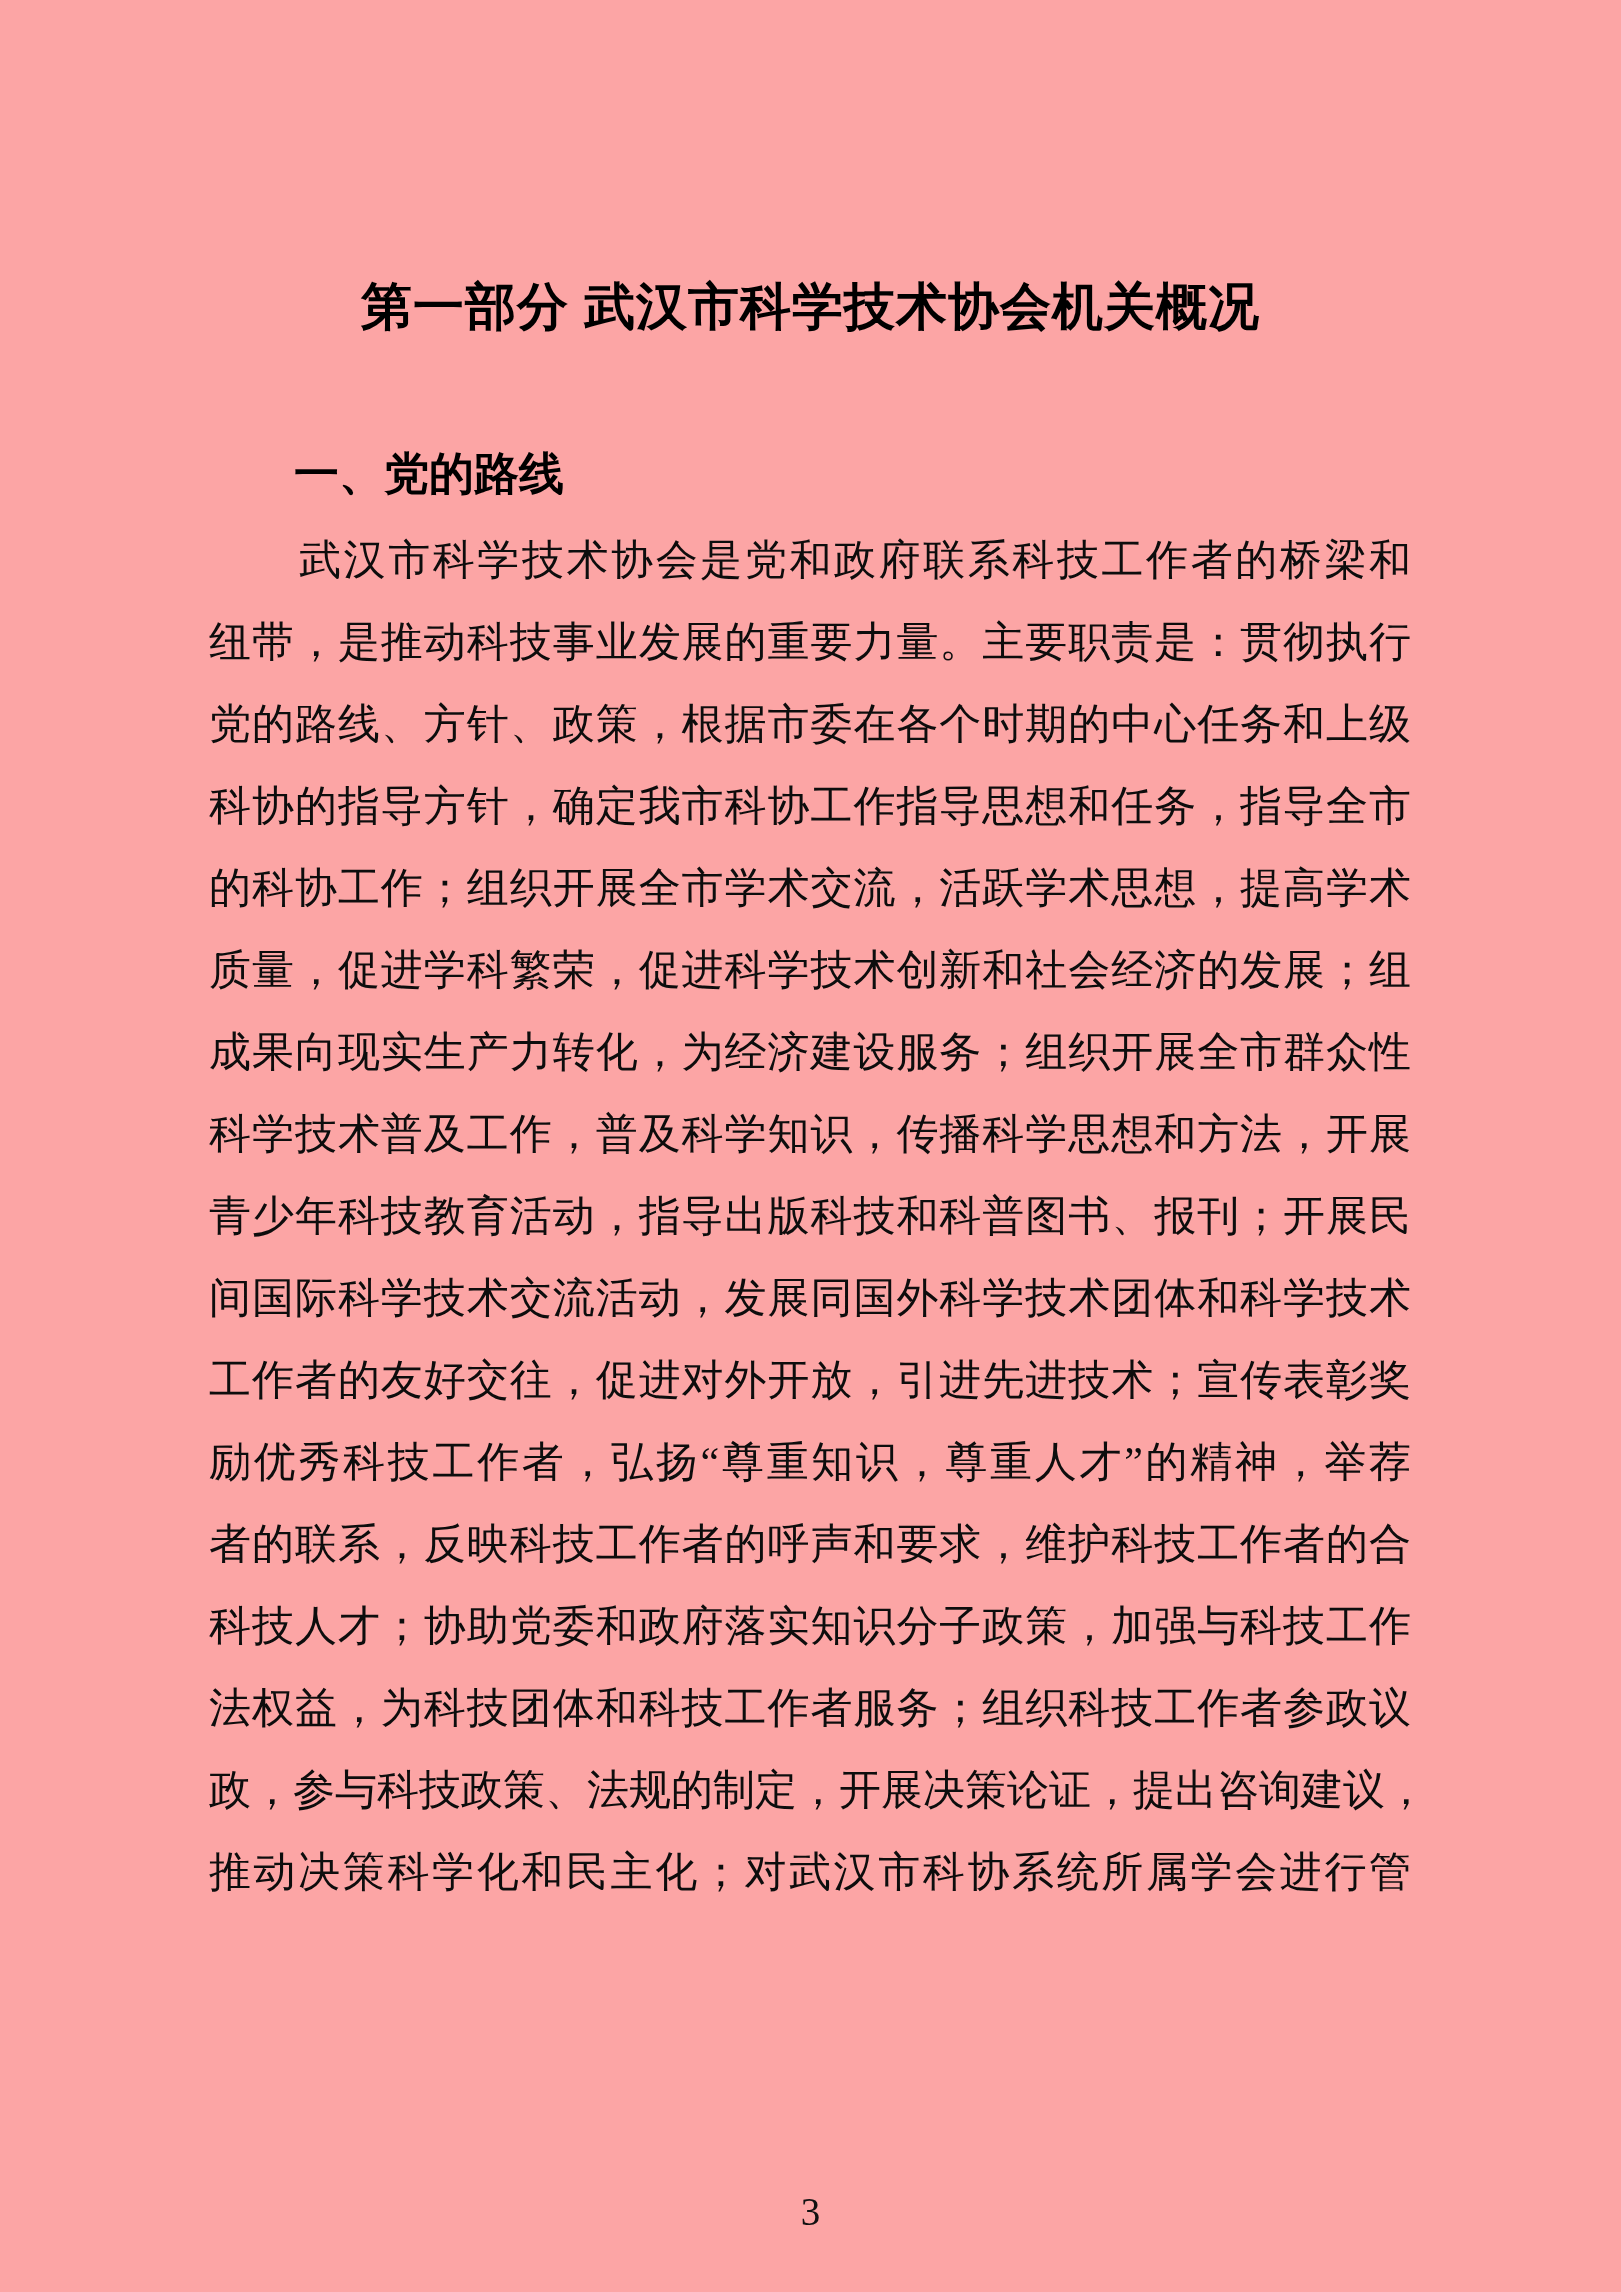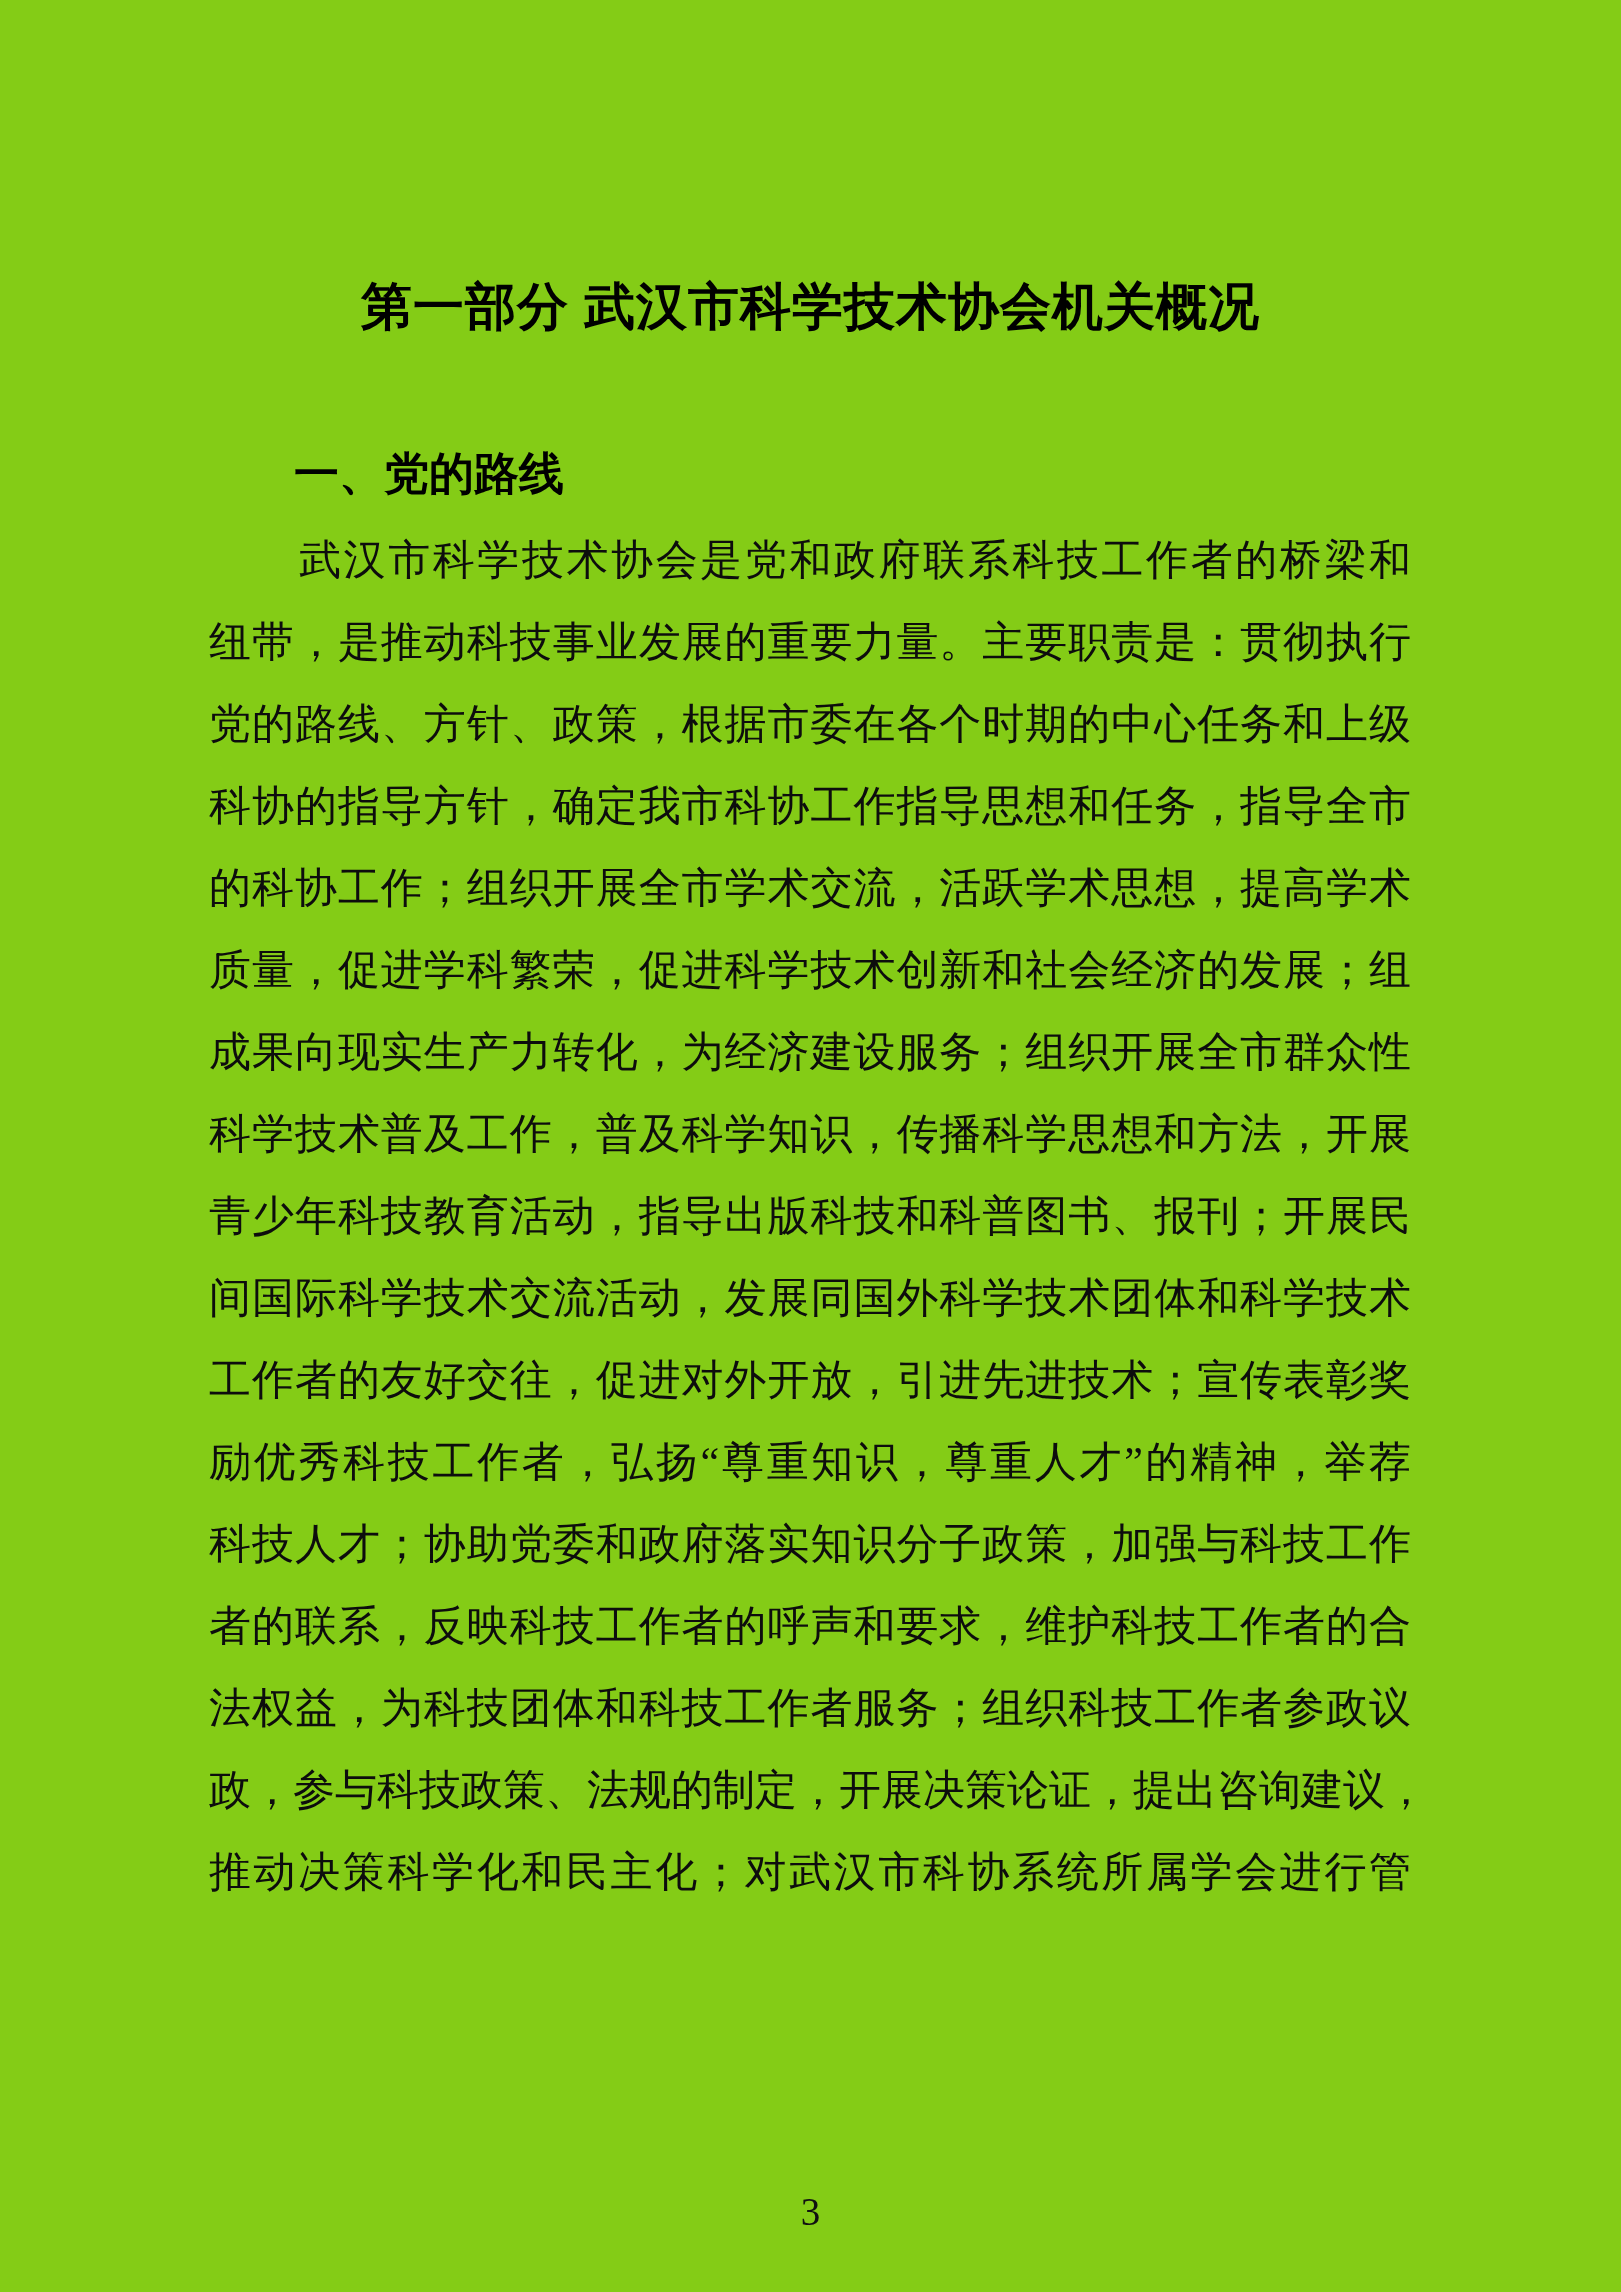--- a/index.html
+++ b/index.html
@@ -2,21 +2,21 @@
 <html><head>
 <meta charset="utf-8">
 <style>
   * { margin: 0; padding: 0; box-sizing: border-box; }
   html, body { background: #888; }
   .page {
     position: relative;
     width: 1621px;
     height: 2293px;
     margin: 0 auto;
-    background: #84cc16;
+    background: #fca5a5;
     color: #000000;
     overflow: hidden;
   }
   .doc-title {
     position: absolute;
     top: 276px;
     left: 0;
     width: 100%;
     text-align: center;
     font-family: "Liberation Sans", "DejaVu Sans", sans-serif;
@@ -83,22 +83,22 @@
     <span class="body-line">党的路线、方针、政策，根据市委在各个时期的中心任务和上级</span>
     <span class="body-line">科协的指导方针，确定我市科协工作指导思想和任务，指导全市</span>
     <span class="body-line">的科协工作；组织开展全市学术交流，活跃学术思想，提高学术</span>
     <span class="body-line">质量，促进学科繁荣，促进科学技术创新和社会经济的发展；组</span>
     <span class="body-line">成果向现实生产力转化，为经济建设服务；组织开展全市群众性</span>
     <span class="body-line">科学技术普及工作，普及科学知识，传播科学思想和方法，开展</span>
     <span class="body-line">青少年科技教育活动，指导出版科技和科普图书、报刊；开展民</span>
     <span class="body-line">间国际科学技术交流活动，发展同国外科学技术团体和科学技术</span>
     <span class="body-line">工作者的友好交往，促进对外开放，引进先进技术；宣传表彰奖</span>
     <span class="body-line">励优秀科技工作者，弘扬“尊重知识，尊重人才”的精神，举荐</span>
+    <span class="body-line">者的联系，反映科技工作者的呼声和要求，维护科技工作者的合</span>
     <span class="body-line">科技人才；协助党委和政府落实知识分子政策，加强与科技工作</span>
-    <span class="body-line">者的联系，反映科技工作者的呼声和要求，维护科技工作者的合</span>
     <span class="body-line">法权益，为科技团体和科技工作者服务；组织科技工作者参政议</span>
     <span class="body-line">政，参与科技政策、法规的制定，开展决策论证，提出咨询建议，</span>
     <span class="body-line">推动决策科学化和民主化；对武汉市科协系统所属学会进行管</span>
   </div>
 
   <div class="page-number">3</div>
 
 </div>
 
 

